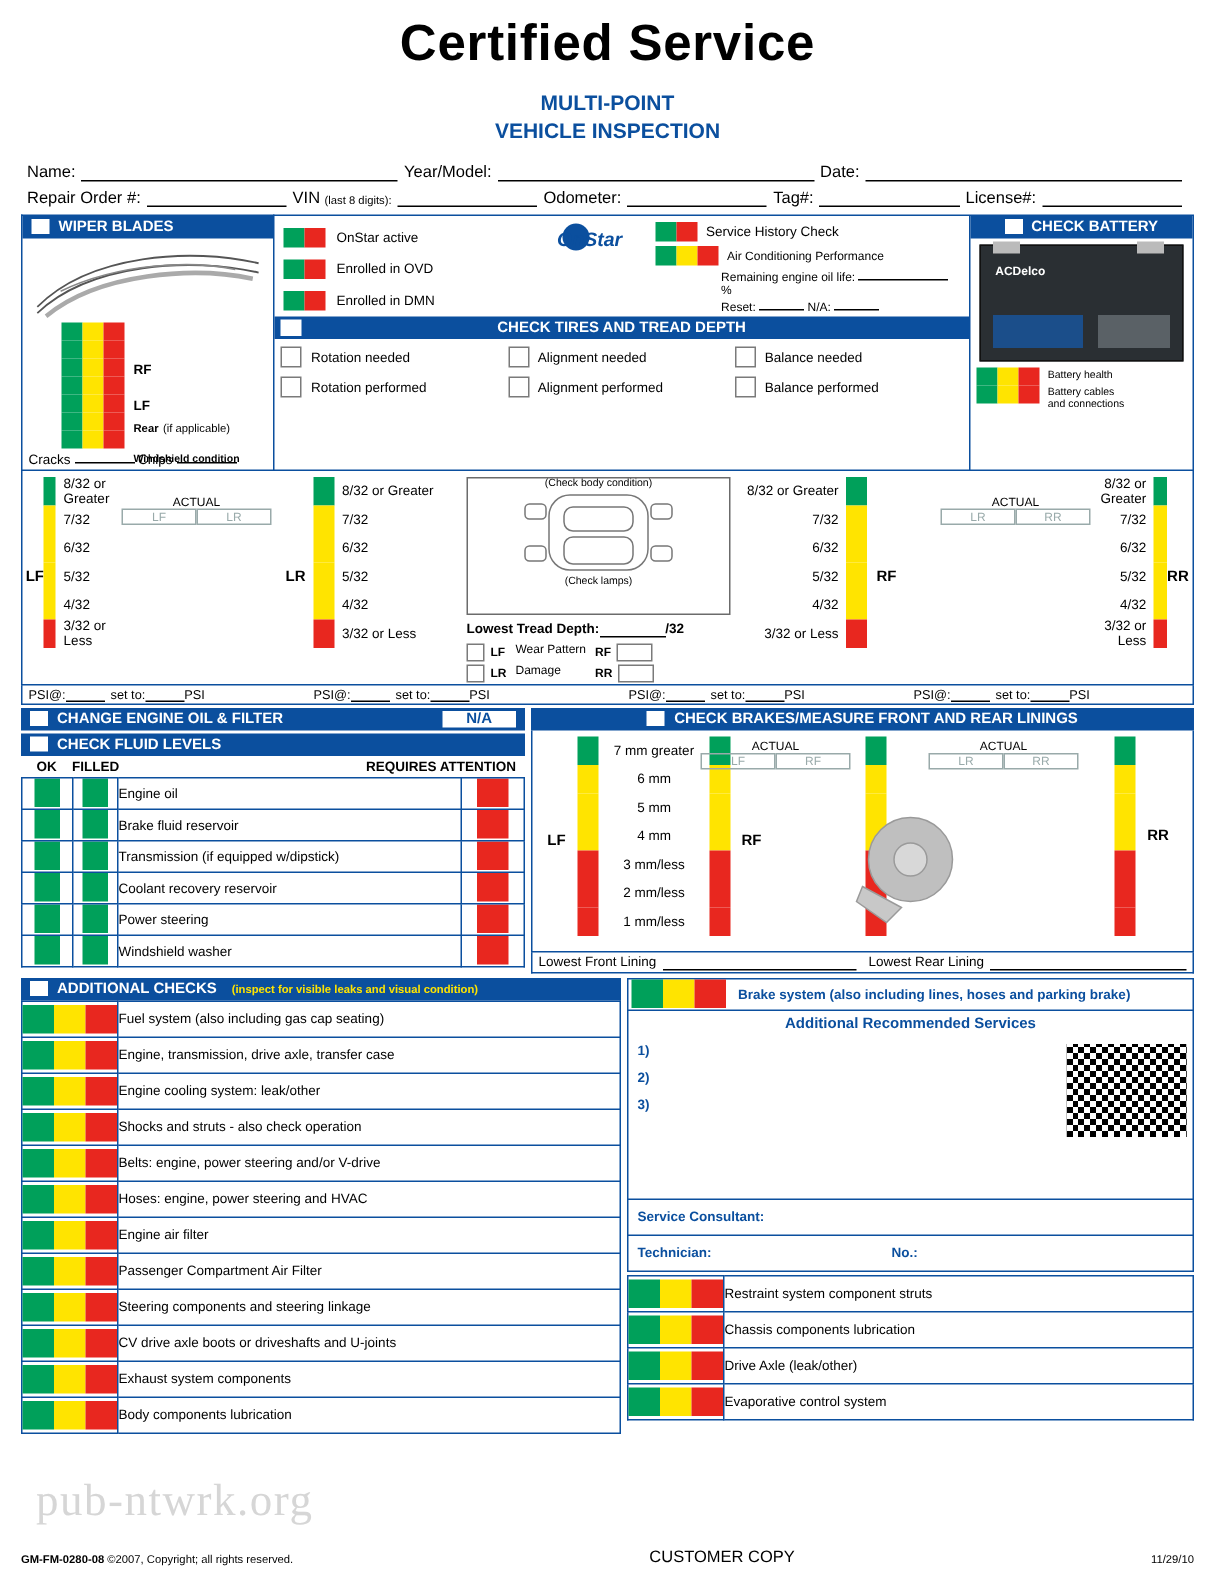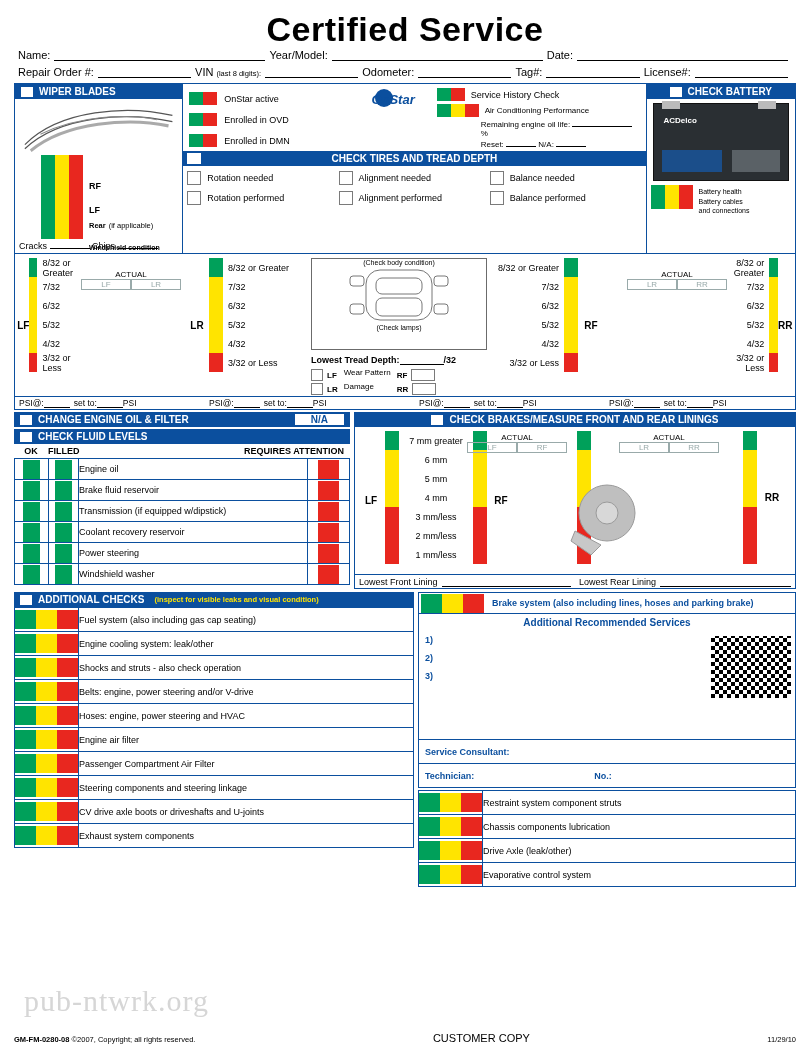--- a/index.html
+++ b/index.html
@@ -121,20 +121,24 @@
   }
   .footer { position:absolute; bottom:4px; left:14px; right:14px; font-size:7.5px; display:flex; justify-content:space-between; align-items:flex-end;}
   .footer .cc { font-size:11px; font-weight:normal; }
 </style>
 </head>
 <body>
 
 <div class="page">
 
   <div class="title">Certified Service</div>
+  <div class="subtitle">
+    <div>MULTI-POINT</div>
+    <div>VEHICLE INSPECTION</div>
+  </div>
 
   <div class="formline">
     <span class="fl-label">Name:</span>
     <span class="fl-rule"></span>
     <span class="fl-label">Year/Model:</span>
     <span class="fl-rule"></span>
     <span class="fl-label">Date:</span>
     <span class="fl-rule"></span>
   </div>
   <div class="formline">
@@ -751,20 +755,30 @@
               <td class="fname">Fuel system (also including gas cap seating)</td>
             </tr>
         <tr>
               <td>
                 <div class="cell3">
                   <div class="g"></div>
                   <div class="y"></div>
                   <div class="r"></div>
                 </div>
               </td>
+              <td class="fname">Engine, transmission, drive axle, transfer case</td>
+            </tr>
+        <tr>
+              <td>
+                <div class="cell3">
+                  <div class="g"></div>
+                  <div class="y"></div>
+                  <div class="r"></div>
+                </div>
+              </td>
               <td class="fname">Engine cooling system: leak/other</td>
             </tr>
         <tr>
               <td>
                 <div class="cell3">
                   <div class="g"></div>
                   <div class="y"></div>
                   <div class="r"></div>
                 </div>
               </td>
@@ -832,20 +846,30 @@
             </tr>
         <tr>
               <td>
                 <div class="cell3">
                   <div class="g"></div>
                   <div class="y"></div>
                   <div class="r"></div>
                 </div>
               </td>
               <td class="fname">Exhaust system components</td>
+            </tr>
+        <tr>
+              <td>
+                <div class="cell3">
+                  <div class="g"></div>
+                  <div class="y"></div>
+                  <div class="r"></div>
+                </div>
+              </td>
+              <td class="fname">Body components lubrication</td>
             </tr>
       </tbody>
         </table>
     </div>
 
     <div style="flex:1 1 auto;margin-left:4px;">
       <div style="border:1px solid #0b4f9e;display:flex;align-items:center;height:22px;">
         <div class="cell3" style="margin-left:2px;">
             <div class="g"></div>
             <div class="y"></div>

